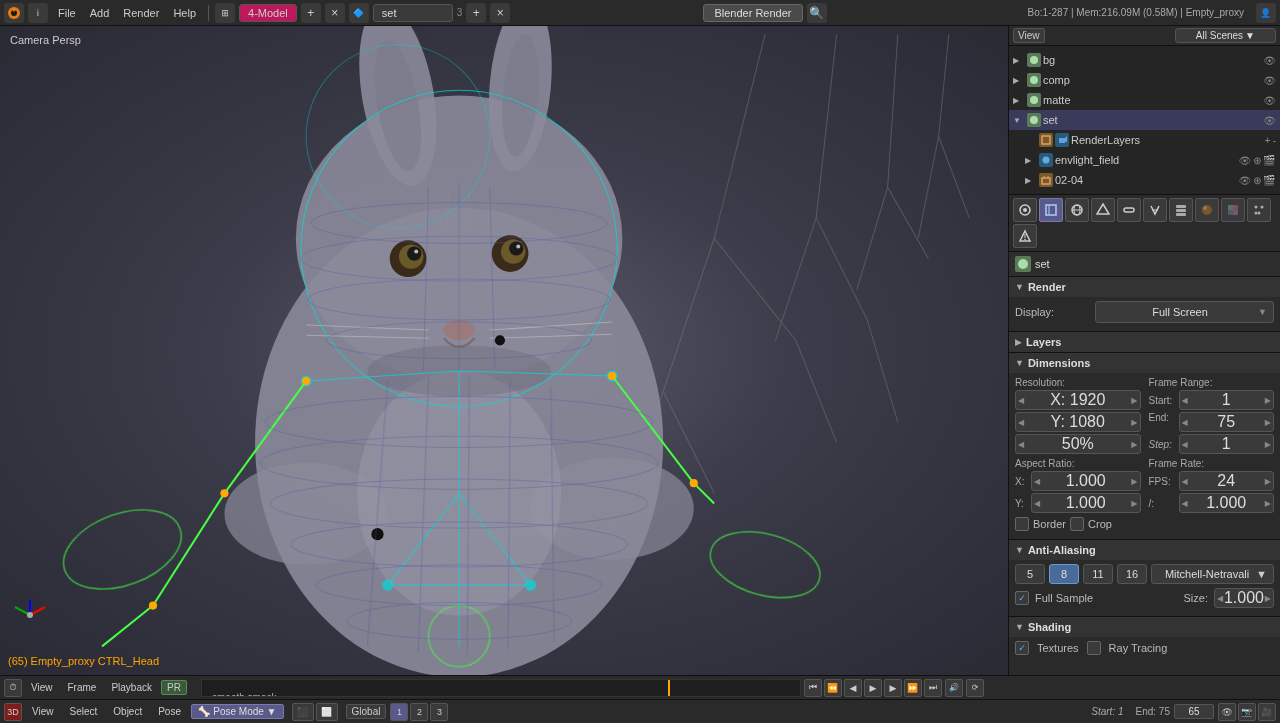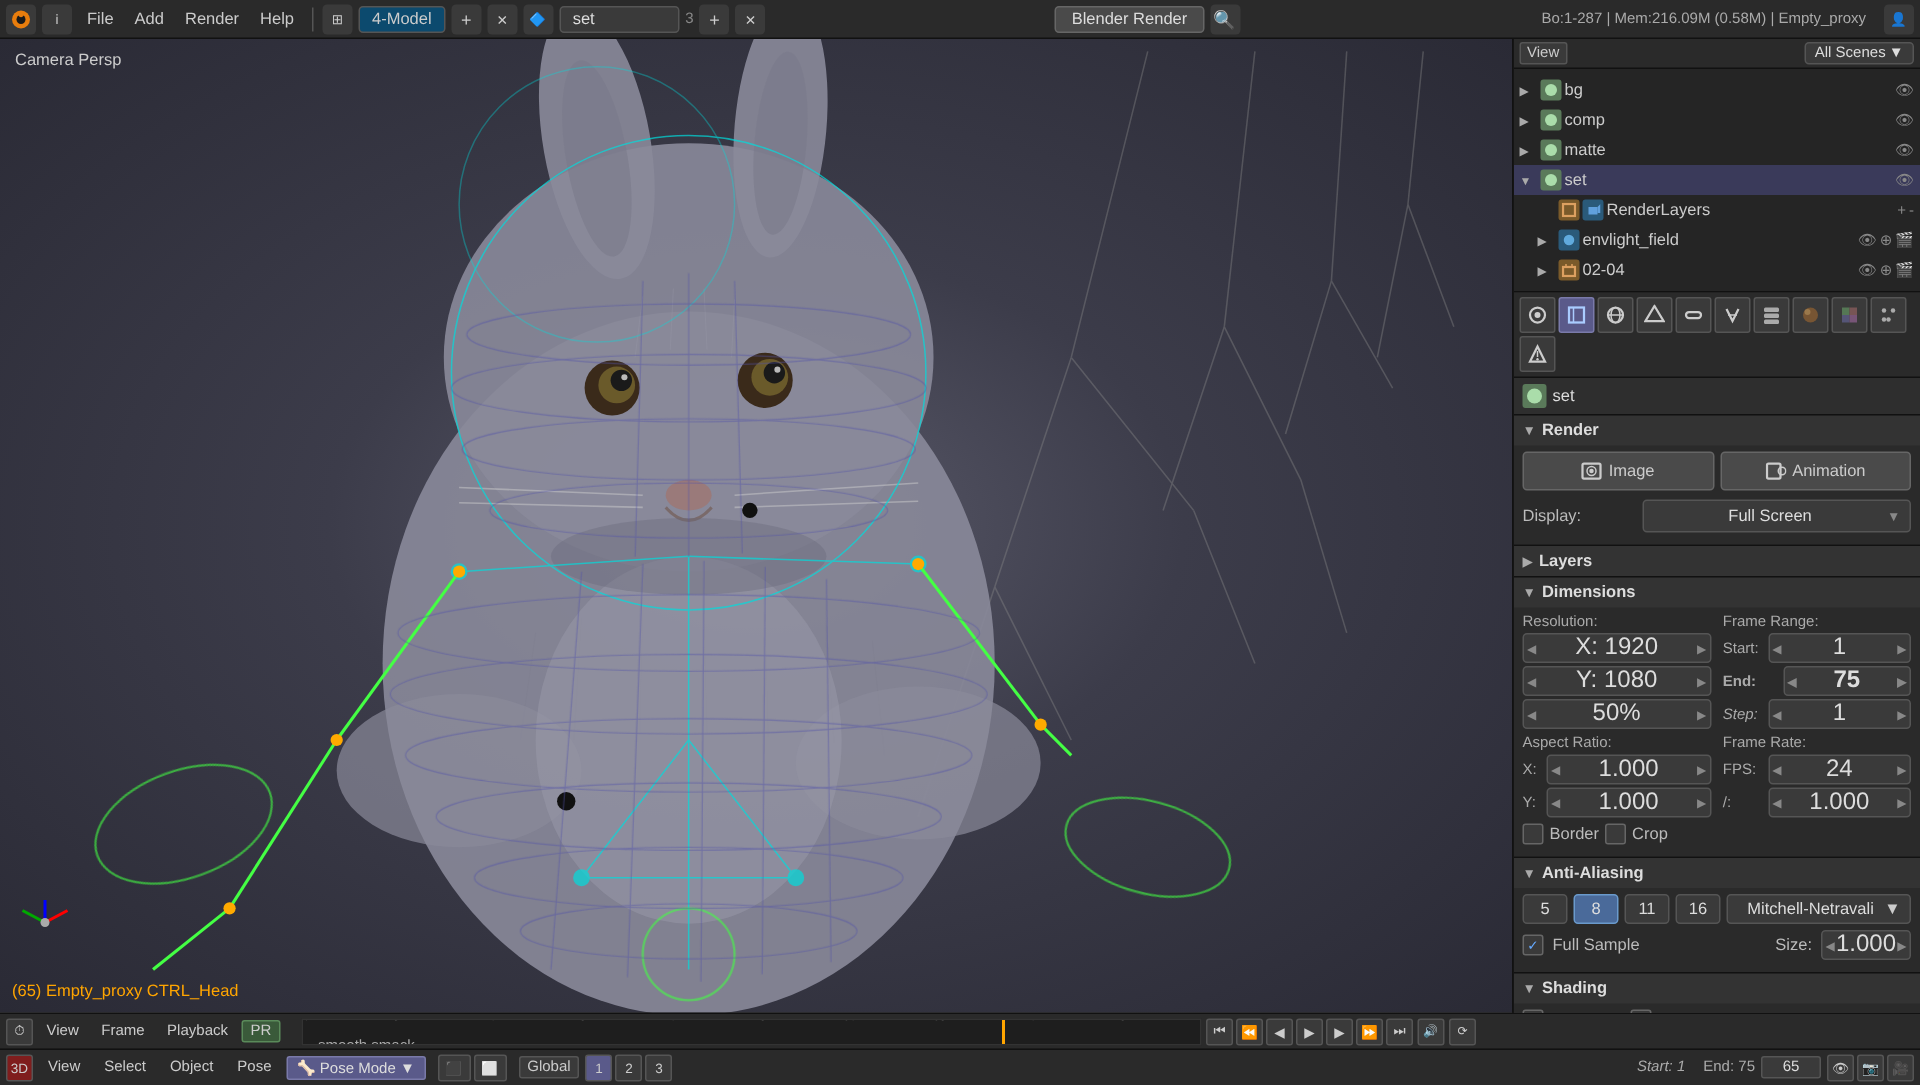--- a/index.html
+++ b/index.html
@@ -33,21 +33,21 @@
     .top-bar-menu {
       display: flex; gap: 2px;
     }
     .menu-item {
       padding: 2px 6px;
       cursor: pointer;
       border-radius: 2px;
       color: #ccc;
     }
     .window-type-selector {
-      background: #0c4a6e;
+      background: #be185d;
       border: 1px solid #555;
       border-radius: 3px;
       padding: 2px 8px;
       color: #ccc;
       font-size: 11px;
       display: flex; align-items: center; gap: 4px;
     }
     .top-bar-divider { width: 1px; background: #555; height: 16px; margin: 0 2px; }
     .scene-selector {
       background: #3a3a3a;
@@ -655,21 +655,21 @@
         <circle cx="20" cy="20" r="3" fill="#aaa"></circle>
       </svg>
     </div>
   </div>
 
   <div class="right-panel">
 
     <div style="display:flex; align-items:center; padding:2px 4px; background:#2a2a2a; border-bottom:1px solid #111; gap:4px;">
       <div class="tree-header-btn">View</div>
       <div style="flex:1;"></div>
-      <div style="background:#3a3a3a; border:1px solid #555; border-radius:3px; padding:1px 6px; font-size:10px; color:#ddd; display:flex; align-items:center; gap:2px; cursor:pointer;">
+      <div style="background:#3a3a3a; border:1px solid #555; border-radius:3px; padding:1px 20px; font-size:10px; color:#ddd; display:flex; align-items:center; gap:2px; cursor:pointer;">
         <span>All Scenes</span>
         <span>▼</span>
       </div>
     </div>
 
     <div class="scene-tree">
 
       <div class="tree-item">
         <div class="tree-arrow">▶</div>
         <div class="tree-icon icon-scene">
@@ -858,37 +858,20 @@
           </svg>
       </div>
       <span class="scene-header-name">set</span>
     </div>
 
     <div class="section-header">
       <span class="section-arrow">▼</span>
       <span class="section-title">Render</span>
     </div>
     <div class="render-section">
-      <div class="render-buttons">
-        <div class="render-btn">
-          <svg width="14" height="14" viewBox="0 0 14 14">
-              <rect x="1" y="2" width="12" height="10" fill="none" stroke="#ccc" stroke-width="1.5" rx="1"></rect>
-              <circle cx="7" cy="7" r="3" fill="none" stroke="#ccc" stroke-width="1"></circle>
-              <circle cx="7" cy="7" r="1.5" fill="#ccc"></circle>
-            </svg>
-          <span>Image</span>
-        </div>
-        <div class="render-btn">
-          <svg width="14" height="14" viewBox="0 0 14 14">
-              <rect x="1" y="2" width="9" height="10" fill="none" stroke="#ccc" stroke-width="1.5" rx="1"></rect>
-              <circle cx="11" cy="7" r="2.5" fill="none" stroke="#ccc" stroke-width="1"></circle>
-            </svg>
-          <span>Animation</span>
-        </div>
-      </div>
       <div class="prop-row">
         <span class="prop-label">Display:</span>
         <div class="prop-dropdown">
           <span class="prop-dropdown-value">Full Screen</span>
           <span class="prop-dropdown-arrow">▼</span>
         </div>
       </div>
     </div>
 
     <div class="section-header">
@@ -924,21 +907,21 @@
         <div class="dim-col">
           <div class="dim-label">Frame Range:</div>
           <div style="display:flex; align-items:center; gap:2px; margin-bottom:2px;">
             <span style="font-size:10px; color:#aaa; min-width:28px;">Start:</span>
             <div class="dim-field" style="flex:1;">
               <span class="dim-arrow-l">◀</span>
               <span class="dim-field-value">1</span>
               <span class="dim-arrow-r">▶</span>
             </div>
           </div>
-          <div style="display:flex; align-items:center; gap:12px; margin-bottom:2px;font-weight:bold;">
+          <div style="display:flex; align-items:flex-start; gap:2px; margin-bottom:2px;">
             <span style="font-size:10px; color:#aaa; min-width:28px;">End:</span>
             <div class="dim-field" style="flex:1;">
               <span class="dim-arrow-l">◀</span>
               <span class="dim-field-value">75</span>
               <span class="dim-arrow-r">▶</span>
             </div>
           </div>
           <div style="display:flex; align-items:center; gap:2px;">
             <span style="font-size:10px; color:#aaa; min-width:28px;font-style:italic;">Step:</span>
             <div class="dim-field" style="flex:1;">

